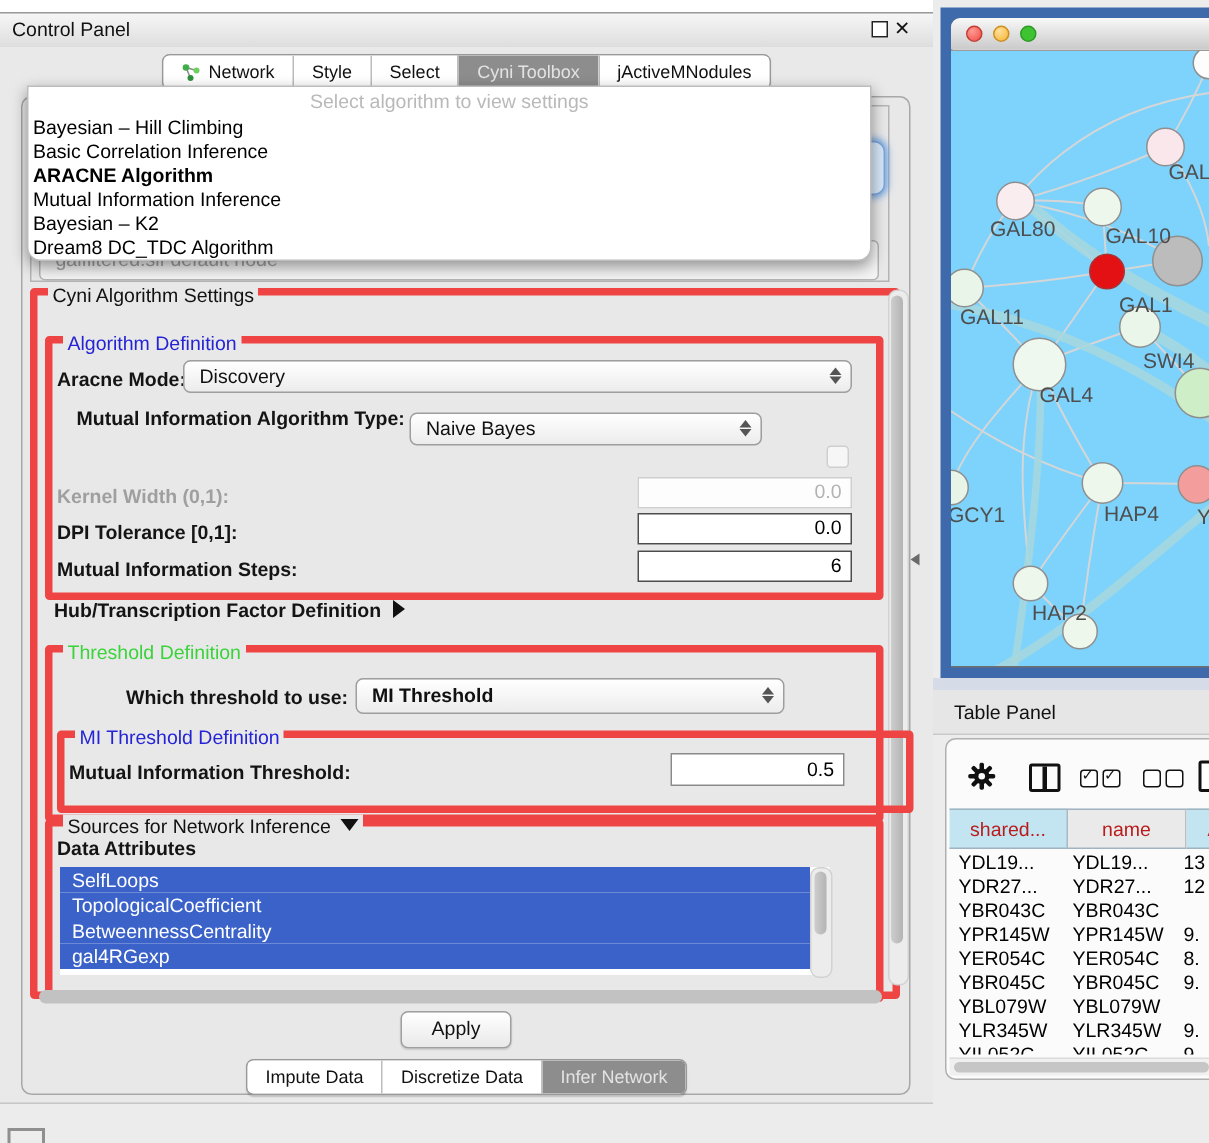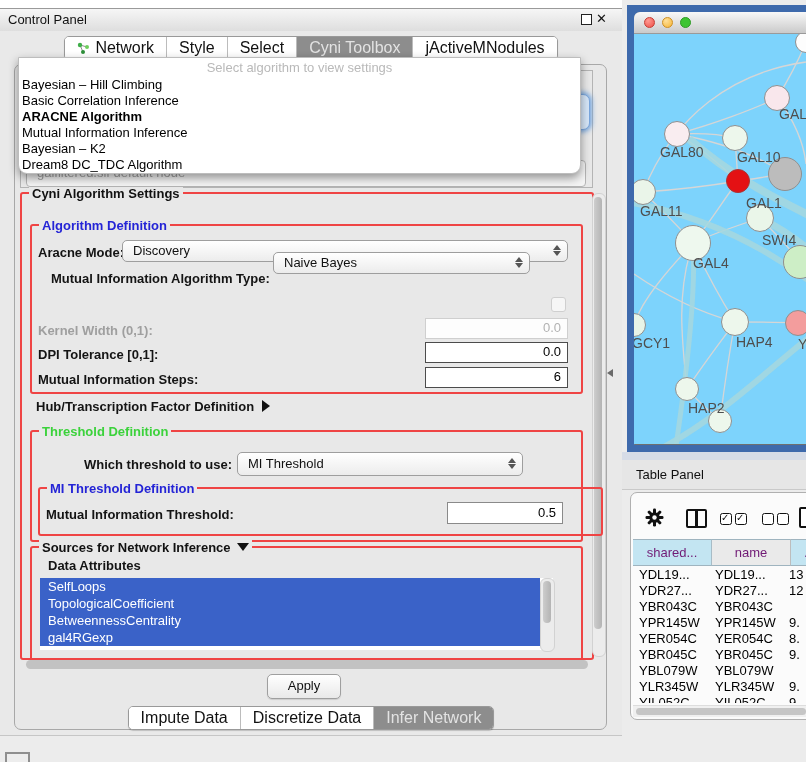--- a/index.html
+++ b/index.html
@@ -12,21 +12,21 @@
   #cp-white{position:absolute;left:0;top:0;width:622px;height:8px;background:#ffffff;}
   #cp-titlebar{position:absolute;left:0;top:8px;width:622px;height:22px;
      background:linear-gradient(#f6f6f6,#dedede);border-top:1px solid #9a9a9a;border-bottom:1px solid #bdbdbd;}
   #cp-title{position:absolute;left:8px;top:3px;font-size:13px;color:#111;}
   #cp-body{position:absolute;left:0;top:31px;width:622px;height:704px;background:#e9e9e9;border-bottom:1px solid #c6c6c6;}
   .float-ico{position:absolute;left:581px;top:14px;width:9px;height:9px;border:1.7px solid #222;background:#fff;}
   .close-ico{position:absolute;left:596px;top:11px;font-size:13px;font-weight:bold;color:#111;}
   
   .segwrap{position:absolute;left:0;width:622px;display:flex;justify-content:center;}
   .seginner{display:inline-flex;border:1px solid #999;border-radius:5px;overflow:hidden;background:#fff;box-shadow:0 1px 1px rgba(0,0,0,.18);}
-  .seg{display:flex;align-items:center;gap:5px;height:22px;padding:0 12px;font-size:16px;color:#111;background:#fff;border-left:1px solid #bcbcbc;}
+  .seg{display:flex;align-items:center;gap:5px;height:22px;padding:0 12px;font-size:12px;color:#111;background:#fff;border-left:1px solid #bcbcbc;}
   .seg.first{border-left:none;}
   .seg.sel{background:#8d8d8d;color:#e3e3e3;}
   
   #outer-panel{position:absolute;left:14px;top:64px;width:591px;height:664px;background:#e8e8e8;
      border:1px solid #a8a8a8;border-radius:7px;}
   #upper-box{position:absolute;left:20px;top:70px;width:571px;height:116px;background:#e8e8e8;border:1px solid #b4b4b4;}
   
   .combo{position:absolute;height:22px;border:1px solid #9e9e9e;border-radius:5px;
      background:linear-gradient(#ffffff,#ececec);box-sizing:border-box;}
   .combo .ct{position:absolute;left:10px;top:0;line-height:20px;font-size:13px;color:#111;white-space:nowrap;}
@@ -34,21 +34,21 @@
   .stepper i{display:block;width:0;height:0;border-left:4px solid transparent;border-right:4px solid transparent;margin:1px 0;}
   .stepper .up{border-bottom:5px solid #555;}
   .stepper .dn{border-top:5px solid #555;}
   
   .field{position:absolute;background:#fff;box-sizing:border-box;font-size:13px;text-align:right;
      padding-right:6px;border:1.6px solid #4c4c4c;}
   .field span{line-height:18px;}
   .field.disabled{border:1px solid #cfcfcf;color:#b2b2b2;background:#fdfdfd;}
   .field.mid{border:1px solid #8a8a8a;}
   
-  .gbox{position:absolute;border:2px solid #ef4444;border-radius:3px;font-weight:bold;}
+  .gbox{position:absolute;border:5px solid #ef4444;border-radius:3px;}
   .legend{position:absolute;top:-8px;left:7px;background:#e8e8e8;padding:0 3px;font-size:13px;line-height:15px;white-space:nowrap;color:#111;}
   .legend.blue{color:#2424d6;}
   .legend.green{color:#3bd23b;}
   
   #algo-overlay{position:absolute;left:18px;top:57px;width:561px;height:115px;background:#fff;
      border:1px solid #bdbdbd;border-radius:0 0 9px 9px;box-shadow:0 4px 10px rgba(0,0,0,.4);z-index:10;}
   #algo-placeholder{position:absolute;left:0;top:2px;width:100%;text-align:center;color:#b9b9b9;font-size:13px;}
   .algo-item{position:absolute;left:3px;font-size:13px;color:#000;white-space:nowrap;}
   
   #focus-frag{position:absolute;left:572px;top:94px;width:16px;height:34px;border-radius:7px;
@@ -94,21 +94,21 @@
   #tp-header span{position:absolute;left:14px;top:7px;font-size:13px;color:#111;}
   #tp-panel{position:absolute;left:630px;top:492px;width:185px;height:228px;background:#fbfbfb;
      border:1px solid #b0b0b0;border-radius:7px;box-sizing:border-box;}
   .tb-ic{position:absolute;}
   .split-ic{width:17px;height:15px;border:2px solid #111;border-radius:2px;}
   .split-ic:after{content:"";position:absolute;left:7px;top:0;width:2.5px;height:15px;background:#111;}
   .cb{position:absolute;width:10px;height:10px;border:1.6px solid #111;border-radius:2.5px;background:#fff;}
   .cb.on:after{content:"✓";position:absolute;left:0px;top:-2px;font-size:10px;font-weight:bold;color:#111;}
   .doc-ic{width:13px;height:17px;border:2px solid #111;border-radius:2px;background:#fff;}
   .th-cell{position:absolute;top:46px;height:27px;box-sizing:border-box;border-top:1px solid #9fb4bf;
-     border-bottom:1px solid #9fb4bf;border-right:1px solid #a8bcc6;font-size:13px;color:#701a75;
+     border-bottom:1px solid #9fb4bf;border-right:1px solid #a8bcc6;font-size:13px;color:#b91c1c;
      display:flex;align-items:center;justify-content:center;}
   .th-blue{background:#c3e5f2;}
   .th-gray{background:#eaeaea;border-right:1px solid #bdbdbd;}
   #tp-rows{position:absolute;left:2px;top:74px;width:181px;height:136px;overflow:hidden;}
   .tp-row{position:relative;height:16px;line-height:16px;font-size:13px;color:#000;white-space:nowrap;}
   .tp-row .c1{position:absolute;left:6px;}
   .tp-row .c2{position:absolute;left:82px;}
   .tp-row .c3{position:absolute;left:156px;}
   #tp-hscroll{position:absolute;left:2px;top:212px;width:181px;height:11px;background:#f0f0f0;border-top:1px solid #ddd;}
   #tp-hthumb{position:absolute;left:3px;top:2px;width:170px;height:7px;background:#c6c6c6;border-radius:4px;}
@@ -184,21 +184,21 @@
   </div>
   <span class="lbl" style="left:38px;top:245px;">Aracne Mode:</span>
   <div class="combo" style="left:122px;top:240px;width:446px;">
     <span class="ct">Discovery</span>
     <span class="stepper">
         <i class="up"></i>
         <i class="dn"></i>
       </span>
   </div>
   <span class="lbl" style="left:38px;top:271px;margin-left:13px;">Mutual Information Algorithm Type:</span>
-  <div class="combo" style="left:273px;top:252px;width:257px;">
+  <div class="combo" style="left:273px;top:275px;width:235px;">
     <span class="ct">Naive Bayes</span>
     <span class="stepper">
         <i class="up"></i>
         <i class="dn"></i>
       </span>
   </div>
   <span class="checkbox" style="left:551px;top:297px;"></span>
   <span class="lbl dis" style="left:38px;top:323px;">Kernel Width (0,1):</span>
   <div class="field disabled" style="left:425px;top:318px;width:143px;height:21px;">
     <span>0.0</span>
@@ -213,41 +213,41 @@
   </div>
 
   <span class="lbl" style="left:36px;top:399px;">
     <span>Hub/Transcription Factor Definition</span><span class="caret-right"></span>
   </span>
 
   <div class="gbox" style="left:30px;top:430px;width:549px;height:108px;">
     <div class="legend green">Threshold Definition</div>
   </div>
   <span class="lbl" style="left:84px;top:457px;">Which threshold to use:</span>
-  <div class="combo" style="left:237px;top:452px;width:286px;height:24px;">
+  <div class="combo" style="left:237px;top:452px;width:286px;height:24px;font-weight:bold;">
     <span class="ct" style="line-height:22px;">MI Threshold</span>
     <span class="stepper" style="top:4px;">
         <i class="up"></i>
         <i class="dn"></i>
       </span>
   </div>
   <div class="gbox" style="left:38px;top:487px;width:532px;height:45px;padding-left:29px;">
     <div class="legend blue">MI Threshold Definition</div>
   </div>
   <span class="lbl" style="left:46px;top:507px;">Mutual Information Threshold:</span>
   <div class="field mid" style="left:447px;top:502px;width:116px;height:22px;">
     <span style="line-height:20px;">0.5</span>
   </div>
 
   <div class="gbox" style="left:30px;top:546px;width:549px;height:112px;">
     <div class="legend">
       <span>Sources for Network Inference</span><span class="caret-down"></span>
     </div>
   </div>
-  <span class="lbl" style="left:48px;top:558px;">Data Attributes</span>
+  <span class="lbl" style="left:38px;top:558px;">Data Attributes</span>
   <div id="attr-list">
     <div class="li-sel">SelfLoops</div>
     <div class="li-sel">TopologicalCoefficient</div>
     <div class="li-sel">BetweennessCentrality</div>
     <div class="li-sel">gal4RGexp</div>
   </div>
   <div class="vtrack" style="left:540px;top:578px;width:13px;height:72px;">
     <div class="vthumb" style="left:2px;top:2px;width:8px;height:42px;"></div>
   </div>
 

